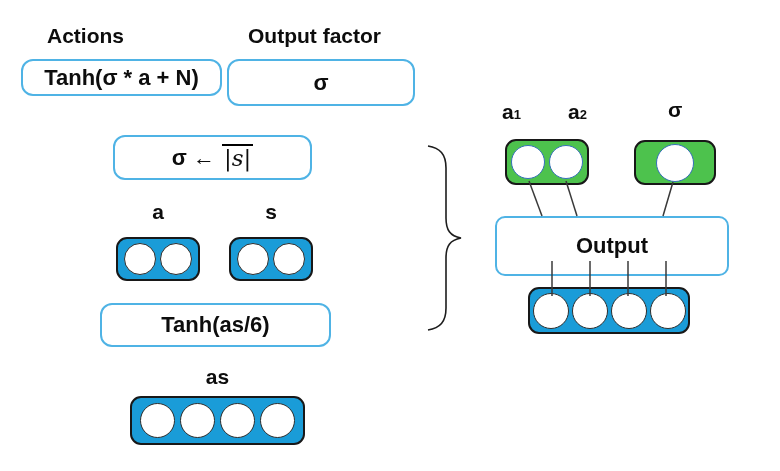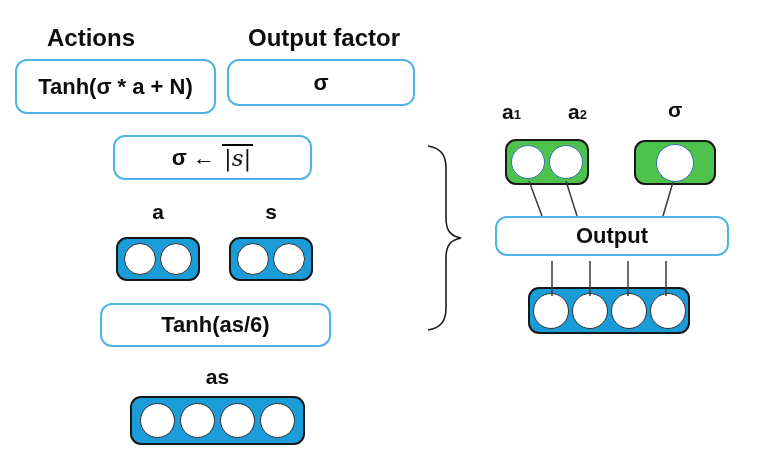--- a/index.html
+++ b/index.html
@@ -1,21 +1,21 @@
 <!DOCTYPE html>
 <html><head>
 <meta charset="utf-8">
 <style>
   html,body{margin:0;padding:0;background:#fff;}
   .stage{
     position:relative;width:780px;height:471px;background:#ffffff;overflow:hidden;
     font-family:"Liberation Sans","DejaVu Sans",sans-serif;color:#111;
   }
   .abs{position:absolute;}
-  .sec-label{font-weight:bold;font-size:24px;color:#0d0d0d;white-space:nowrap;}
+  .sec-label{font-weight:bold;font-size:21px;color:#0d0d0d;white-space:nowrap;}
   .formula-box{
     position:absolute;display:flex;align-items:center;justify-content:center;
     background:#ffffff;border:2px solid #4FB3E5;border-radius:12px;
     font-weight:bold;font-size:22px;color:#0d0d0d;box-sizing:border-box;white-space:nowrap;
   }
   .var-label{font-weight:bold;font-size:21px;color:#0d0d0d;text-align:center;}
   .nodebox{
     position:absolute;display:flex;align-items:center;justify-content:center;
     border:2px solid #181818;border-radius:11px;box-sizing:border-box;
   }
@@ -38,21 +38,21 @@
   .overlay{position:absolute;left:0;top:0;width:780px;height:471px;pointer-events:none;z-index:5;}
 </style>
 </head>
 <body>
 
 <div class="stage">
 
   <div class="abs sec-label" style="left:47px;top:24px;">Actions</div>
   <div class="abs sec-label" style="left:248px;top:24px;">Output factor</div>
 
-  <div class="formula-box" style="left:15px;top:59px;width:201px;height:55px;">
+  <div class="formula-box" style="left:21px;top:59px;width:201px;height:37px;">
     <span>Tanh(σ * a + N)</span>
   </div>
   <div class="formula-box" style="left:227px;top:59px;width:188px;height:47px;">
     <span>σ</span>
   </div>
 
   <div class="formula-box" style="left:113px;top:135px;width:199px;height:45px;gap:7px;">
     <span>σ ←</span>
     <span class="overline-group"><span>|</span><span class="ital">s</span><span>|</span></span>
   </div>
@@ -90,21 +90,21 @@
   <div class="abs var-label" style="left:668px;top:98px;">σ</div>
 
   <div class="nodebox green c34" style="left:505px;top:139px;width:84px;height:46px;">
       <div class="unit"></div>
       <div class="unit"></div>
     </div>
   <div class="nodebox green c38" style="left:634px;top:140px;width:82px;height:45px;">
       <div class="unit"></div>
     </div>
 
-  <div class="formula-box" style="left:495px;top:216px;width:234px;height:40px;">
+  <div class="formula-box" style="left:495px;top:216px;width:234px;height:60px;border-radius:10px;">
     <span>Output</span>
   </div>
 
   <div class="nodebox blue c36" style="left:528px;top:287px;width:162px;height:47px;">
       <div class="unit"></div>
       <div class="unit"></div>
       <div class="unit"></div>
       <div class="unit"></div>
     </div>
 

